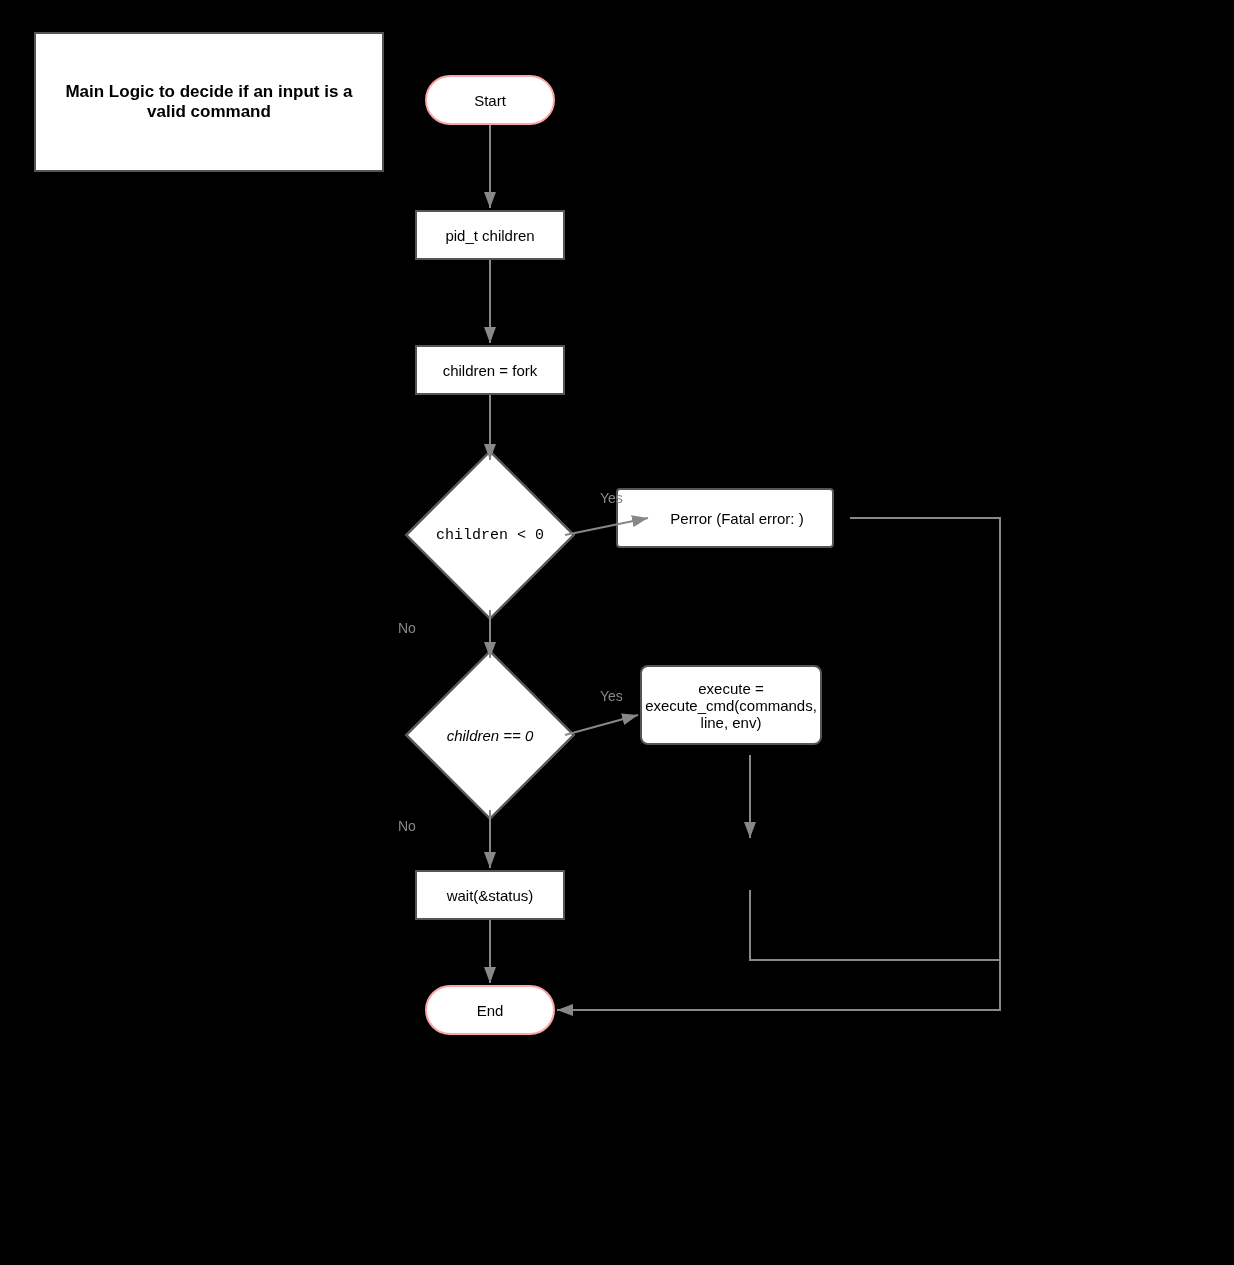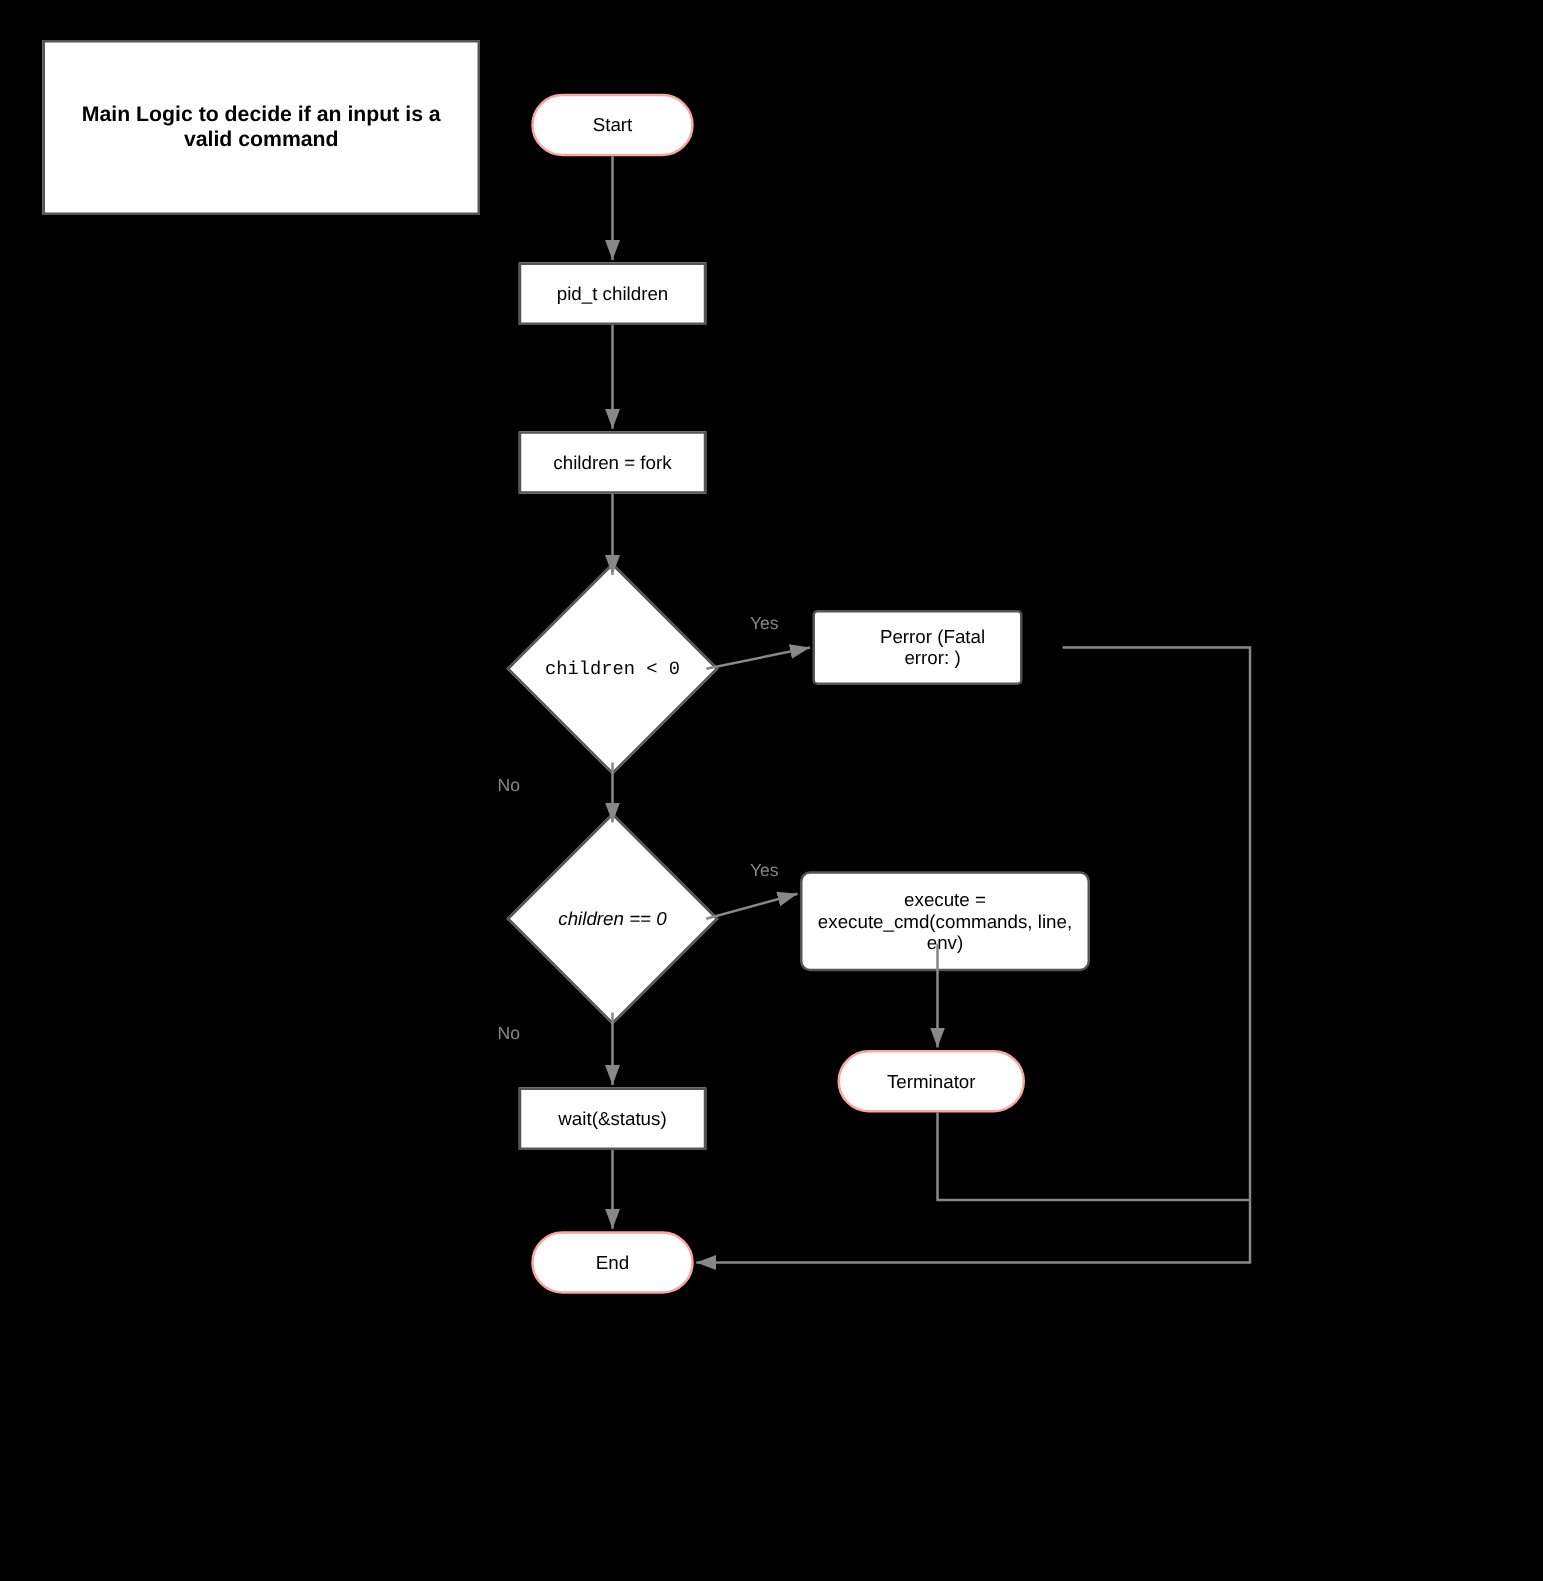--- a/index.html
+++ b/index.html
@@ -112,31 +112,28 @@
     </div>
   </div>
 
   <div style="position:absolute; left:415px; top:660px; width:150px; height:150px;">
     <div class="diamond-inner" style="position:absolute; left:15px; top:15px; width:120px; height:120px;"></div>
     <div class="diamond-label" style="position:absolute; left:0; top:0; width:150px; height:150px;font-style:italic;">
       <span>children == 0</span>
     </div>
   </div>
 
-  <div class="rect-box" style="left:650px; top:488px; width:168px; height:60px; border-radius:4px;padding-left:36px;">
+  <div class="rect-box" style="left:616px; top:488px; width:218px; height:60px; border-radius:4px;padding-left:36px;">
     <span>Perror (Fatal error: )</span>
   </div>
 
-  <div class="rect-box" style="left:640px; top:697px; width:232px; height:80px; border-radius:8px;">
+  <div class="rect-box" style="left:640px; top:665px; width:182px; height:80px; border-radius:8px;">
     <span>execute = execute_cmd(commands, line, env)</span>
   </div>
 
-  <div class="rounded-box" style="left:670px; top:840px; width:150px; height:50px;">
-    <span>Terminator</span>
-  </div>
 
   <div class="rect-box" style="left:415px; top:870px; width:150px; height:50px;">
     <span>wait(&amp;status)</span>
   </div>
 
   <div class="rounded-box" style="left:425px; top:985px; width:130px; height:50px;">
     <span>End</span>
   </div>
 
   <div class="label-text" style="left:600px; top:490px;">

